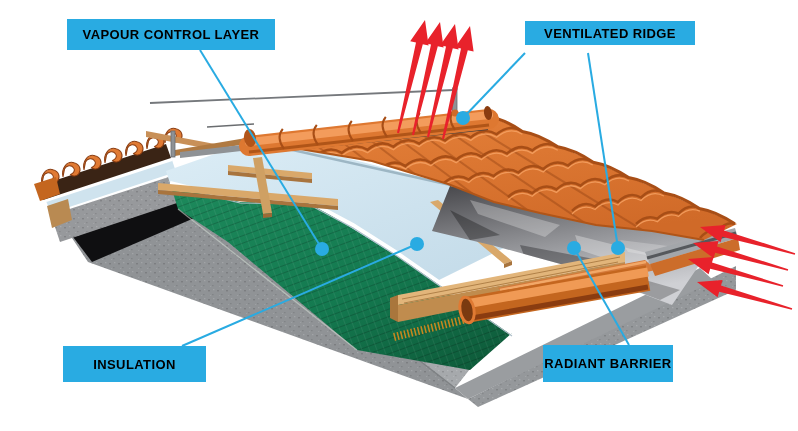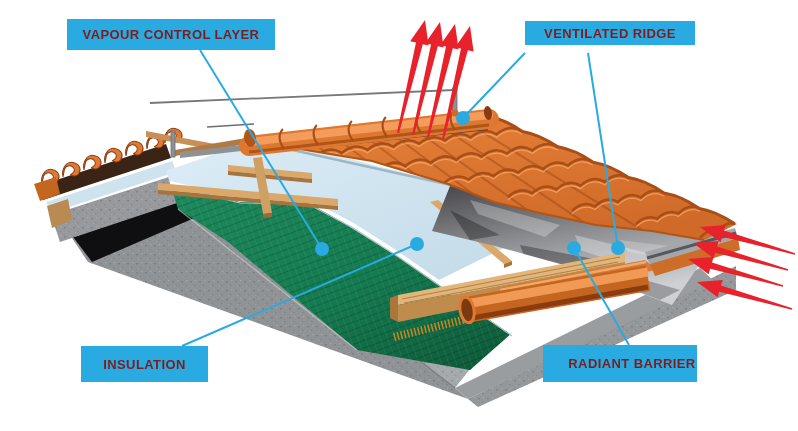--- a/index.html
+++ b/index.html
@@ -3,27 +3,27 @@
 <meta charset="utf-8">
 <style>
   html,body{margin:0;padding:0;background:#ffffff;}
   #stage{
     position:relative;width:798px;height:431px;overflow:hidden;
     background:#ffffff;font-family:"Liberation Sans", sans-serif;
   }
   #illustration{position:absolute;left:0;top:0;}
   .callout{
     position:absolute;display:flex;align-items:center;justify-content:center;
-    background:#29abe2;color:#7f1d1d;font-weight:bold;font-size:13px;
+    background:#29abe2;color:#000000;font-weight:bold;font-size:13px;
     letter-spacing:.4px;white-space:nowrap;
   }
   .callout.vcl{left:67px;top:19px;width:208px;height:31px;}
   .callout.ridge{left:525px;top:21px;width:170px;height:24px;}
-  .callout.ins{left:63px;top:346px;width:127px;height:36px;margin-left:18px;}
-  .callout.rad{left:543px;top:345px;width:130px;height:37px;padding-left:24px;}
+  .callout.ins{left:63px;top:346px;width:143px;height:36px;}
+  .callout.rad{left:543px;top:345px;width:130px;height:37px;}
 </style>
 </head>
 <body>
 
 <div id="stage">
 
 <svg id="illustration" width="798" height="431" viewBox="0 0 798 431">
   <defs>
     <pattern id="concretePat" width="9" height="9" patternUnits="userSpaceOnUse">
       <rect width="9" height="9" fill="none"></rect>

